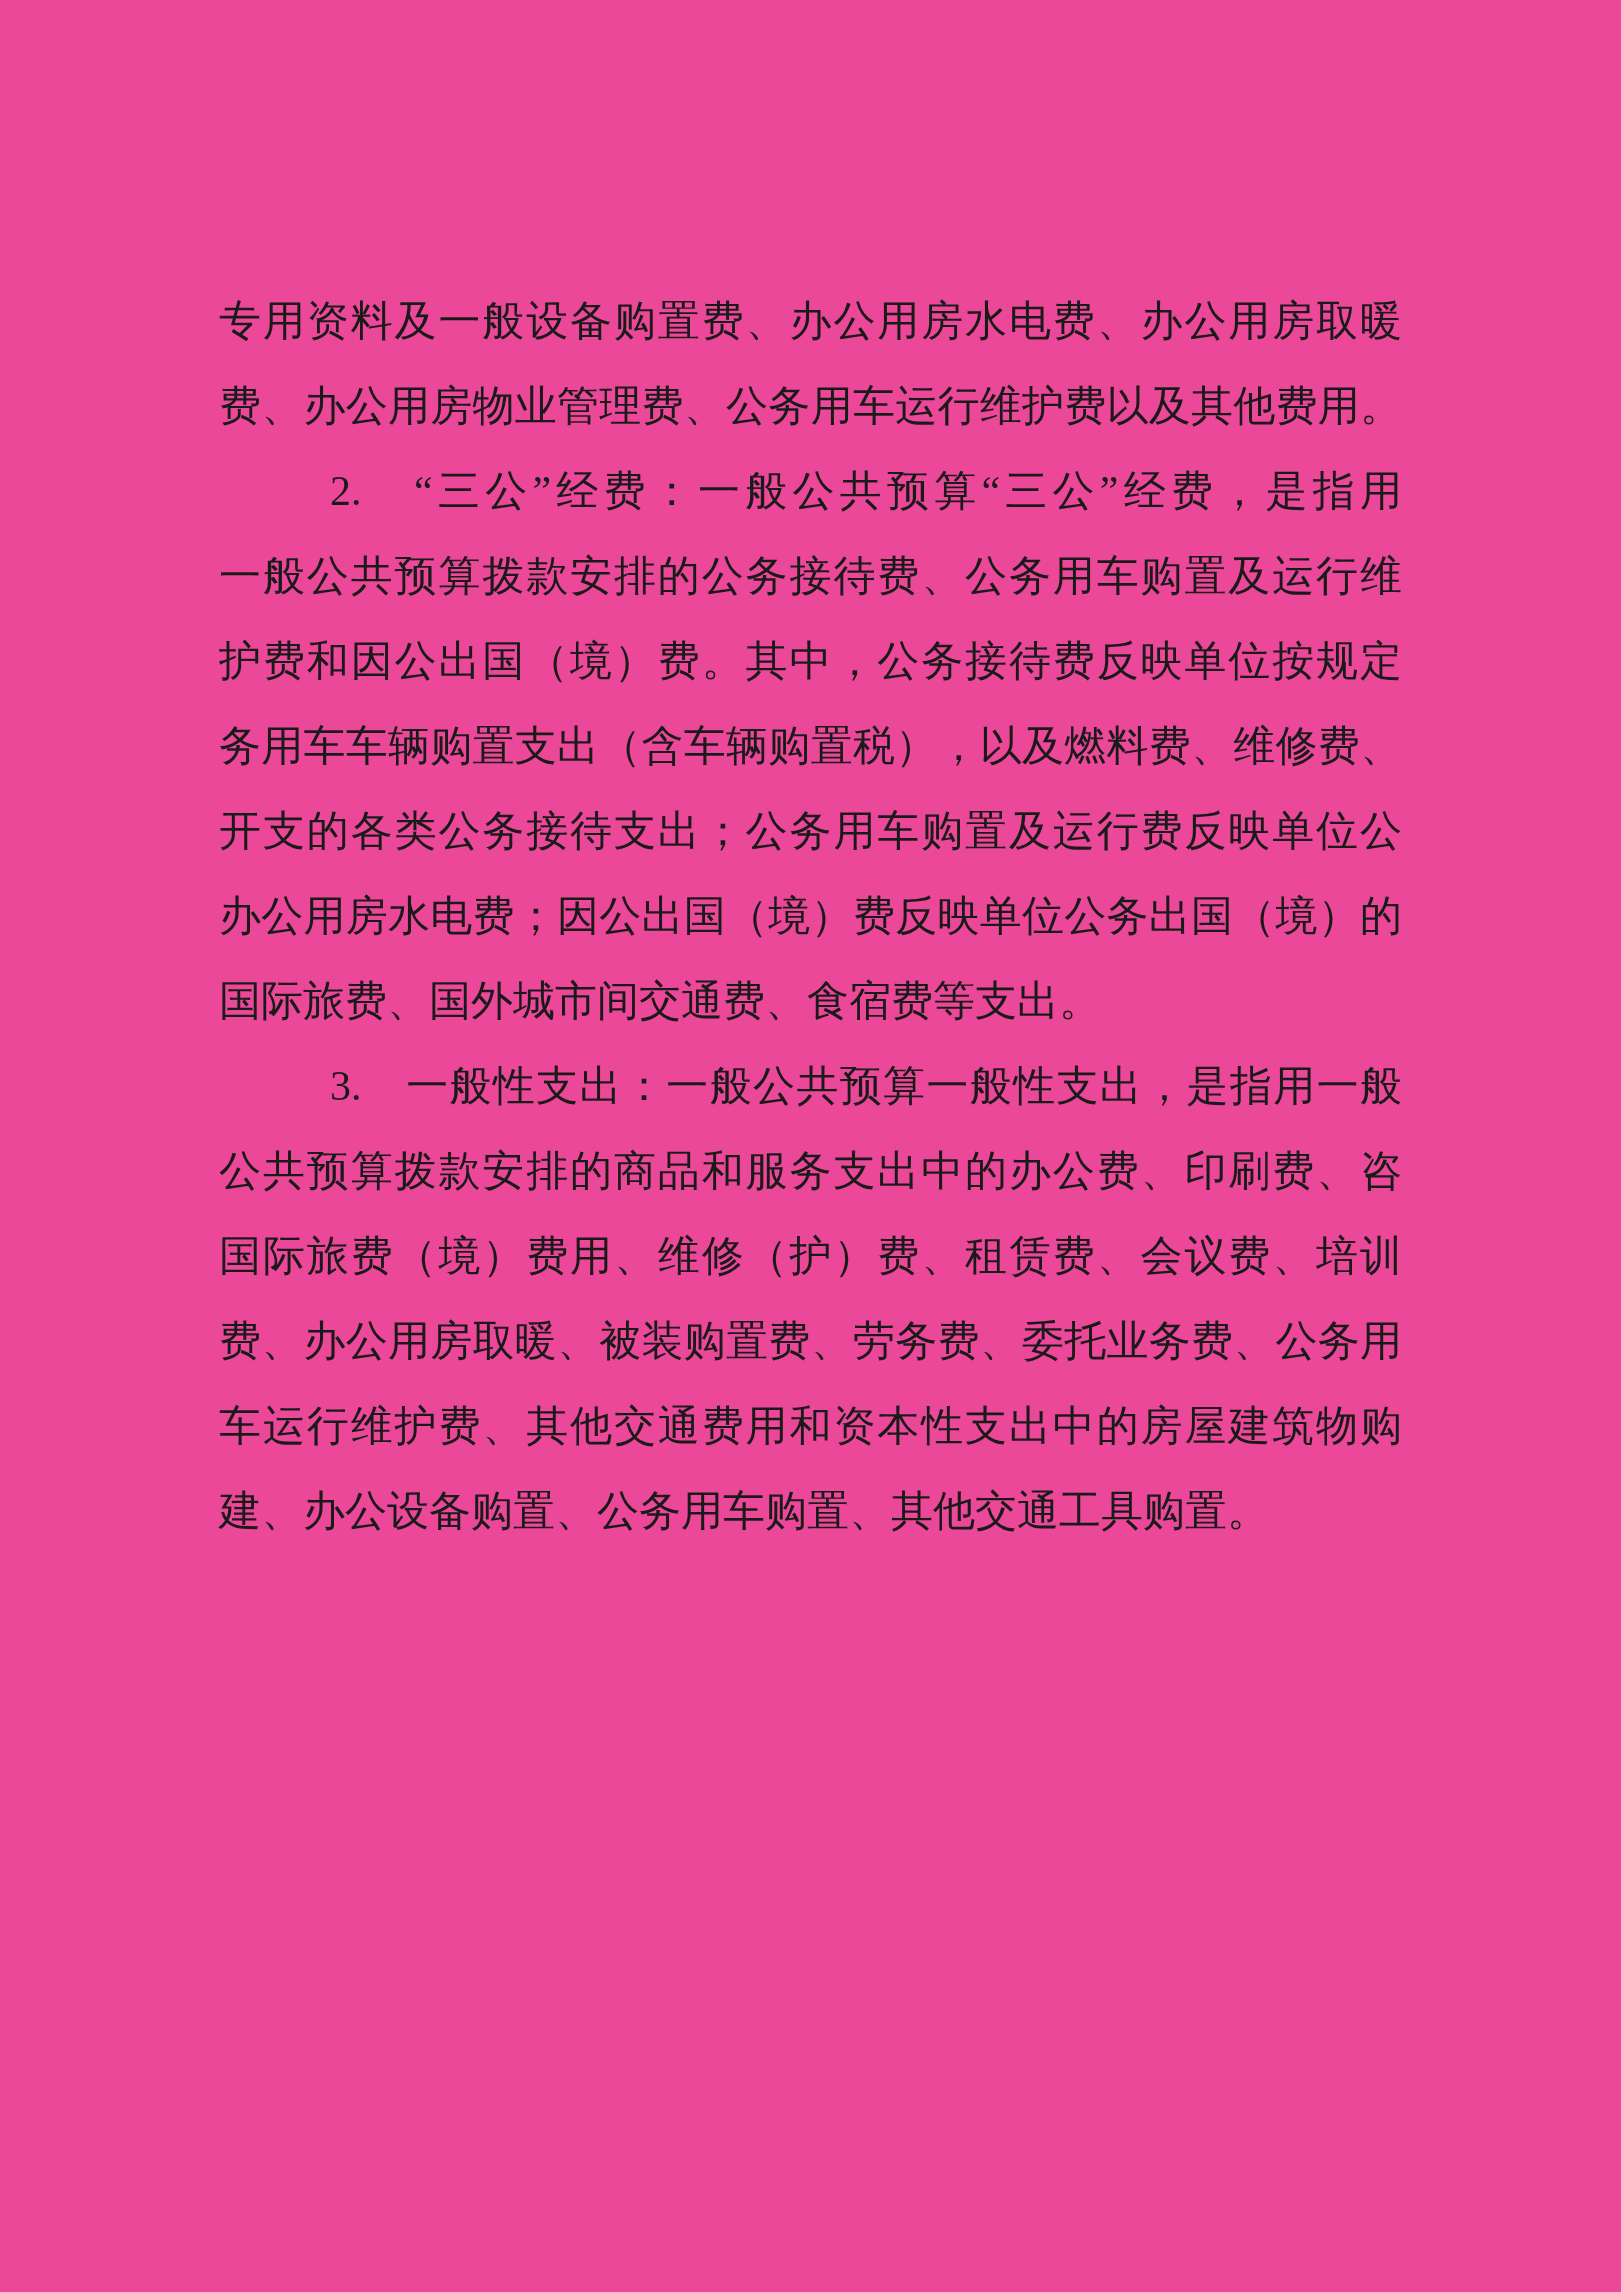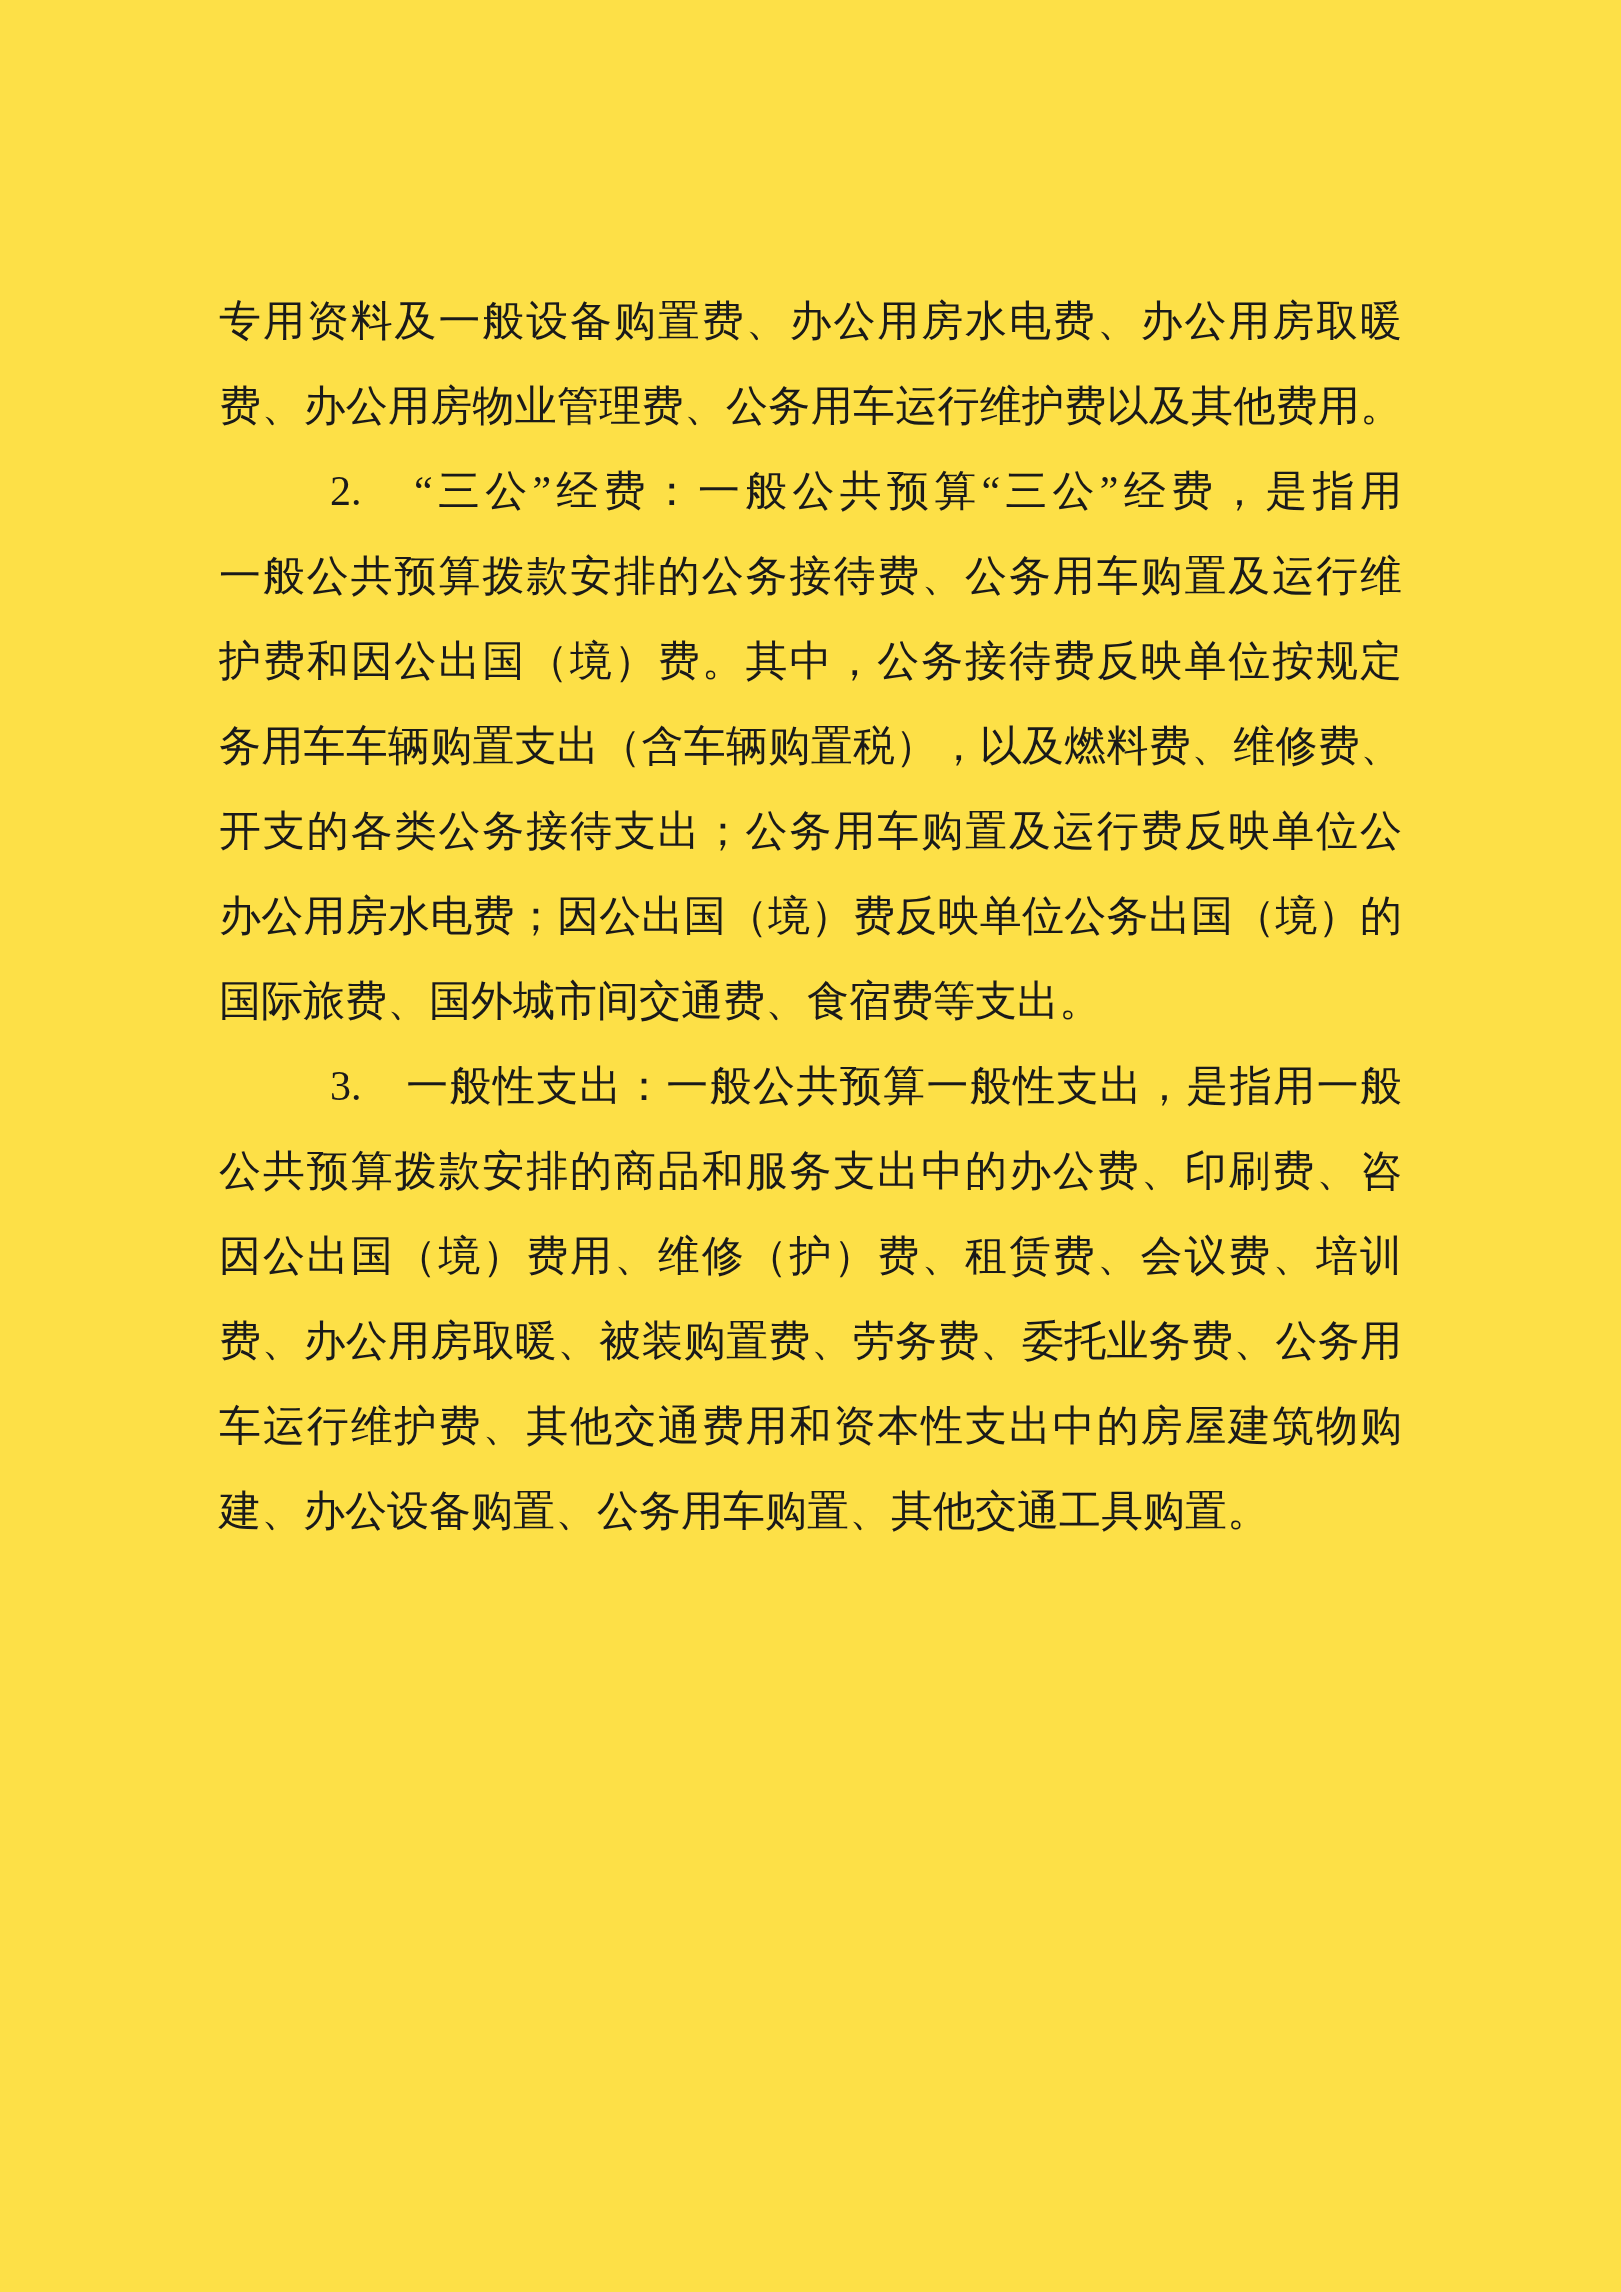--- a/index.html
+++ b/index.html
@@ -4,21 +4,21 @@
 <style>
   html, body {
     margin: 0;
     padding: 0;
     background: #e8e8e8;
   }
   .page {
     position: relative;
     width: 1621px;
     height: 2293px;
-    background: #fde047;
+    background: #ec4899;
     overflow: hidden;
     font-family: "Liberation Serif", serif;
     color: #1a1a1a;
   }
   .text-block {
     position: absolute;
     left: 219px;
     top: 279px;
     width: 1183px;
     font-size: 42px;
@@ -58,21 +58,21 @@
       <div class="line">护费和因公出国（境）费。其中，公务接待费反映单位按规定</div>
       <div class="line">务用车车辆购置支出（含车辆购置税），以及燃料费、维修费、</div>
       <div class="line">开支的各类公务接待支出；公务用车购置及运行费反映单位公</div>
       <div class="line">办公用房水电费；因公出国（境）费反映单位公务出国（境）的</div>
       <div class="line para-end">国际旅费、国外城市间交通费、食宿费等支出。</div>
     </div>
 
     <div class="paragraph">
       <div class="line indent-first">3.　一般性支出：一般公共预算一般性支出，是指用一般</div>
       <div class="line">公共预算拨款安排的商品和服务支出中的办公费、印刷费、咨</div>
-      <div class="line">因公出国（境）费用、维修（护）费、租赁费、会议费、培训</div>
+      <div class="line">国际旅费（境）费用、维修（护）费、租赁费、会议费、培训</div>
       <div class="line">费、办公用房取暖、被装购置费、劳务费、委托业务费、公务用</div>
       <div class="line">车运行维护费、其他交通费用和资本性支出中的房屋建筑物购</div>
       <div class="line para-end">建、办公设备购置、公务用车购置、其他交通工具购置。</div>
     </div>
 
   </div>
 </div>
 
 
 </body></html>

